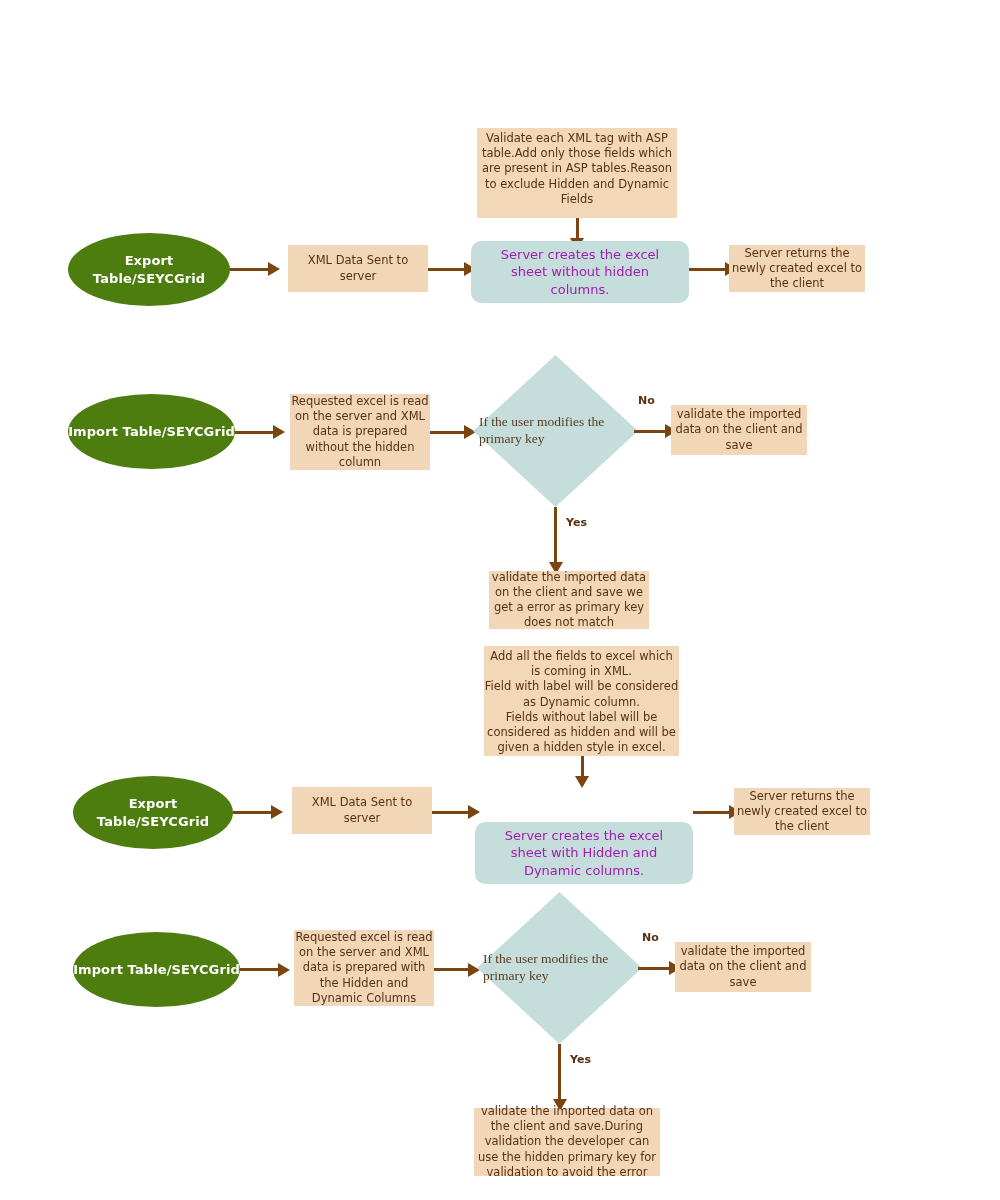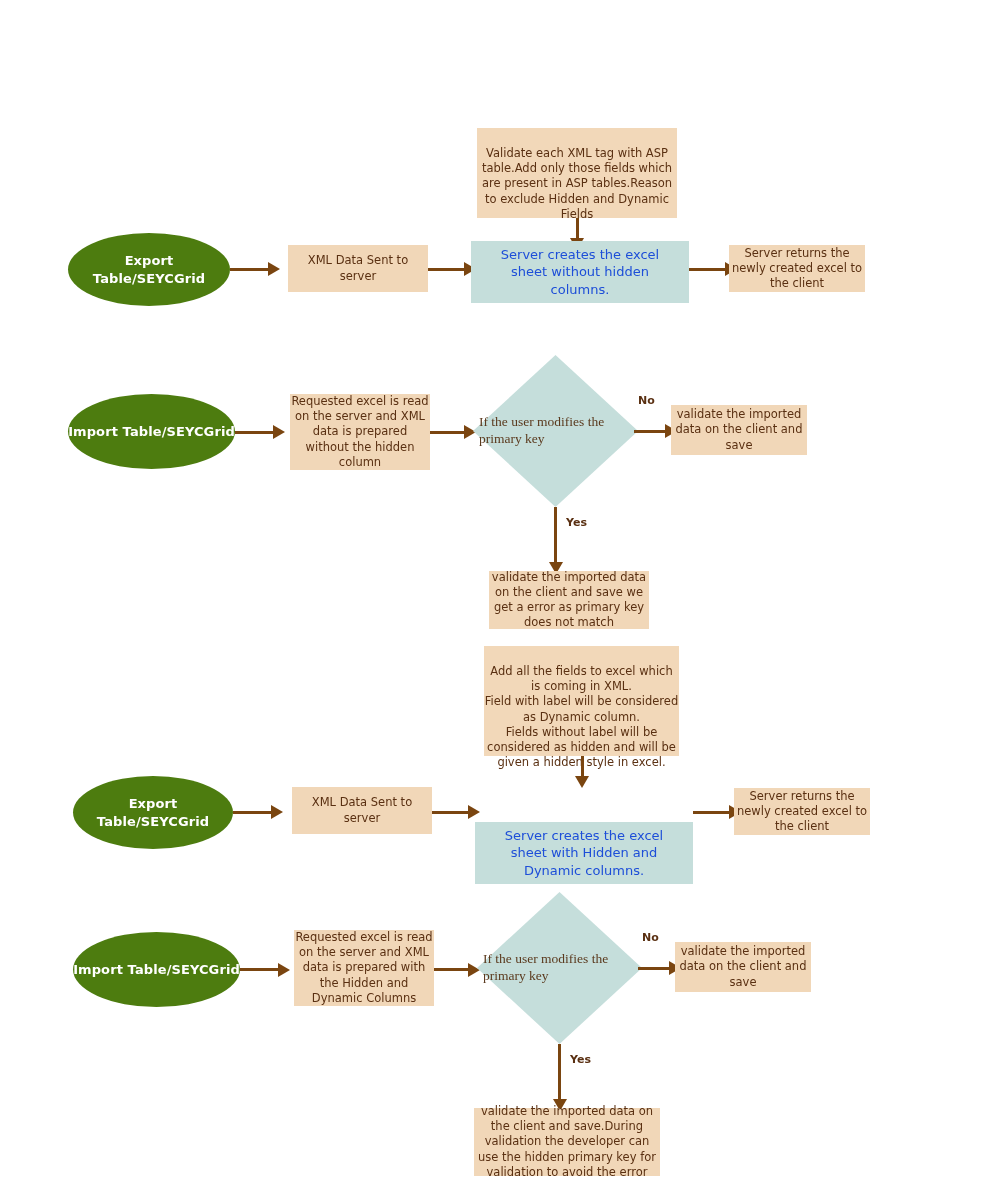--- a/index.html
+++ b/index.html
@@ -36,26 +36,27 @@
     font-size: 13px;
     letter-spacing: 0.1px;
   }
   .rect {
     background: #f1d7b8;
     font-size: 11.5px;
   }
   .rect.note {
     background: #f2d8b9;
     align-items: flex-start;
-    padding-top: 18px;
+    padding-top: 3px;
   }
   .process {
     background: #c5dedb;
     font-size: 13px;
-    color: #1d4ed8;
+    color: #a21caf;
+    border-radius: 10px;
   }
   .diamond-wrap {
     position: absolute;
   }
   .diamond-shape {
     position: absolute;
     inset: 0;
     background: #c5dedb;
     clip-path: polygon(50% 0%, 100% 50%, 50% 100%, 0% 50%);
   }

